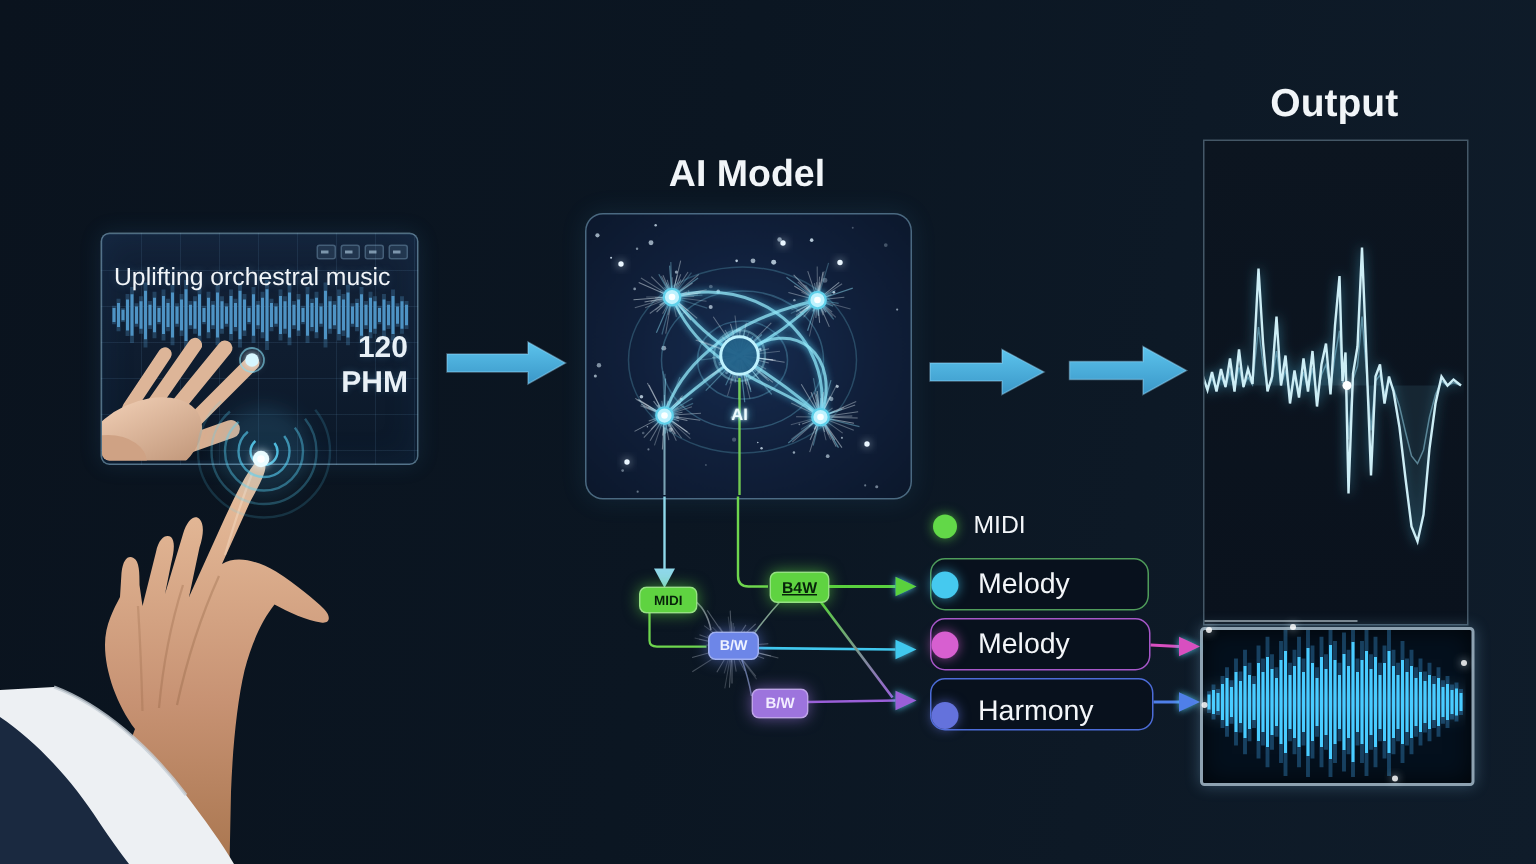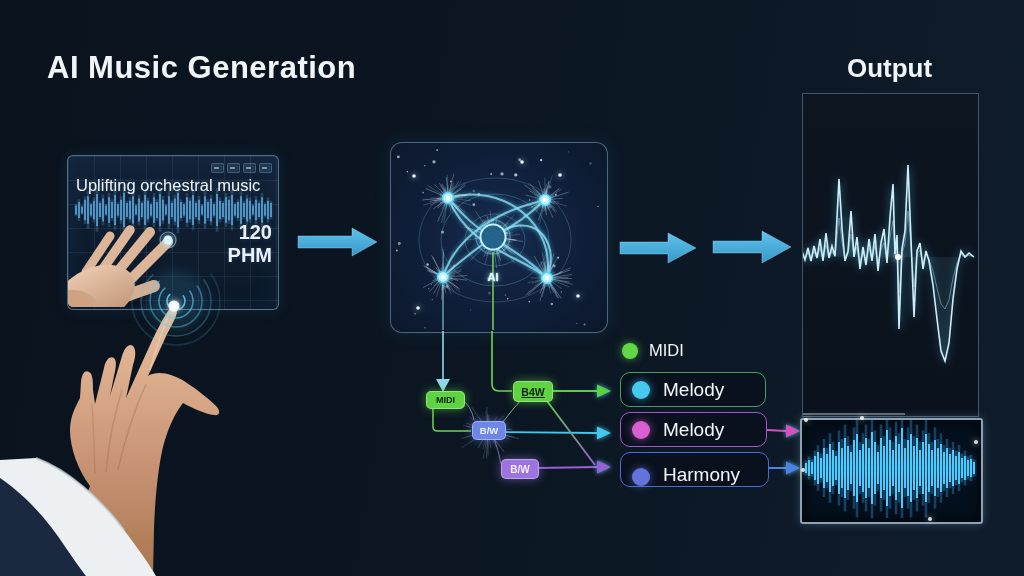--- a/index.html
+++ b/index.html
@@ -50,33 +50,33 @@
   .fbox-midi{left:426px;top:391px;width:37px;height:16px;font-size:9px;}
   .fbox-b4w{left:513px;top:381px;width:38px;height:19px;font-size:10.5px;}
   .fbox-bwb{left:472px;top:421px;width:32px;height:17px;font-size:9.5px;}
   .fbox-bwp{left:501px;top:459px;width:36px;height:18px;font-size:10px;}
 
   .legend-midi{position:absolute;left:622px;top:341px;z-index:3;display:flex;align-items:center;gap:11px;}
   .legend-midi .dot{width:16px;height:16px;}
   .legend-midi .llabel{font-size:16.5px;}
   .lbox{position:absolute;left:620px;z-index:3;width:146px;height:35px;
     border:1.5px solid #888;border-radius:10px;background:rgba(8,16,28,.85);
-    display:flex;align-items:center;gap:13px;padding-left:11px;box-sizing:border-box;}
+    display:flex;align-items:center;gap:13px;box-sizing:border-box;}
   .lbox-melody{top:372px;}
   .lbox-rhythm{top:412px;width:147px;}
   .lbox-harmony{top:452px;width:149px;align-items:flex-end;}
   .dot{width:18px;height:18px;border-radius:50%;flex:0 0 auto;}
   .llabel{color:#f3f6f9;font-size:19px;font-weight:500;}
 </style>
 </head>
 <body>
 
 <div class="stage">
 
-  <div class="txt page-title">AI Music Generation</div>
+  <div class="txt model-title">AI Model</div>
   <div class="txt output-title">Output</div>
 
   <div class="input-panel">
     <div class="tabs">
       <div class="tab-btn"></div>
       <div class="tab-btn"></div>
       <div class="tab-btn"></div>
       <div class="tab-btn"></div>
     </div>
   </div>

